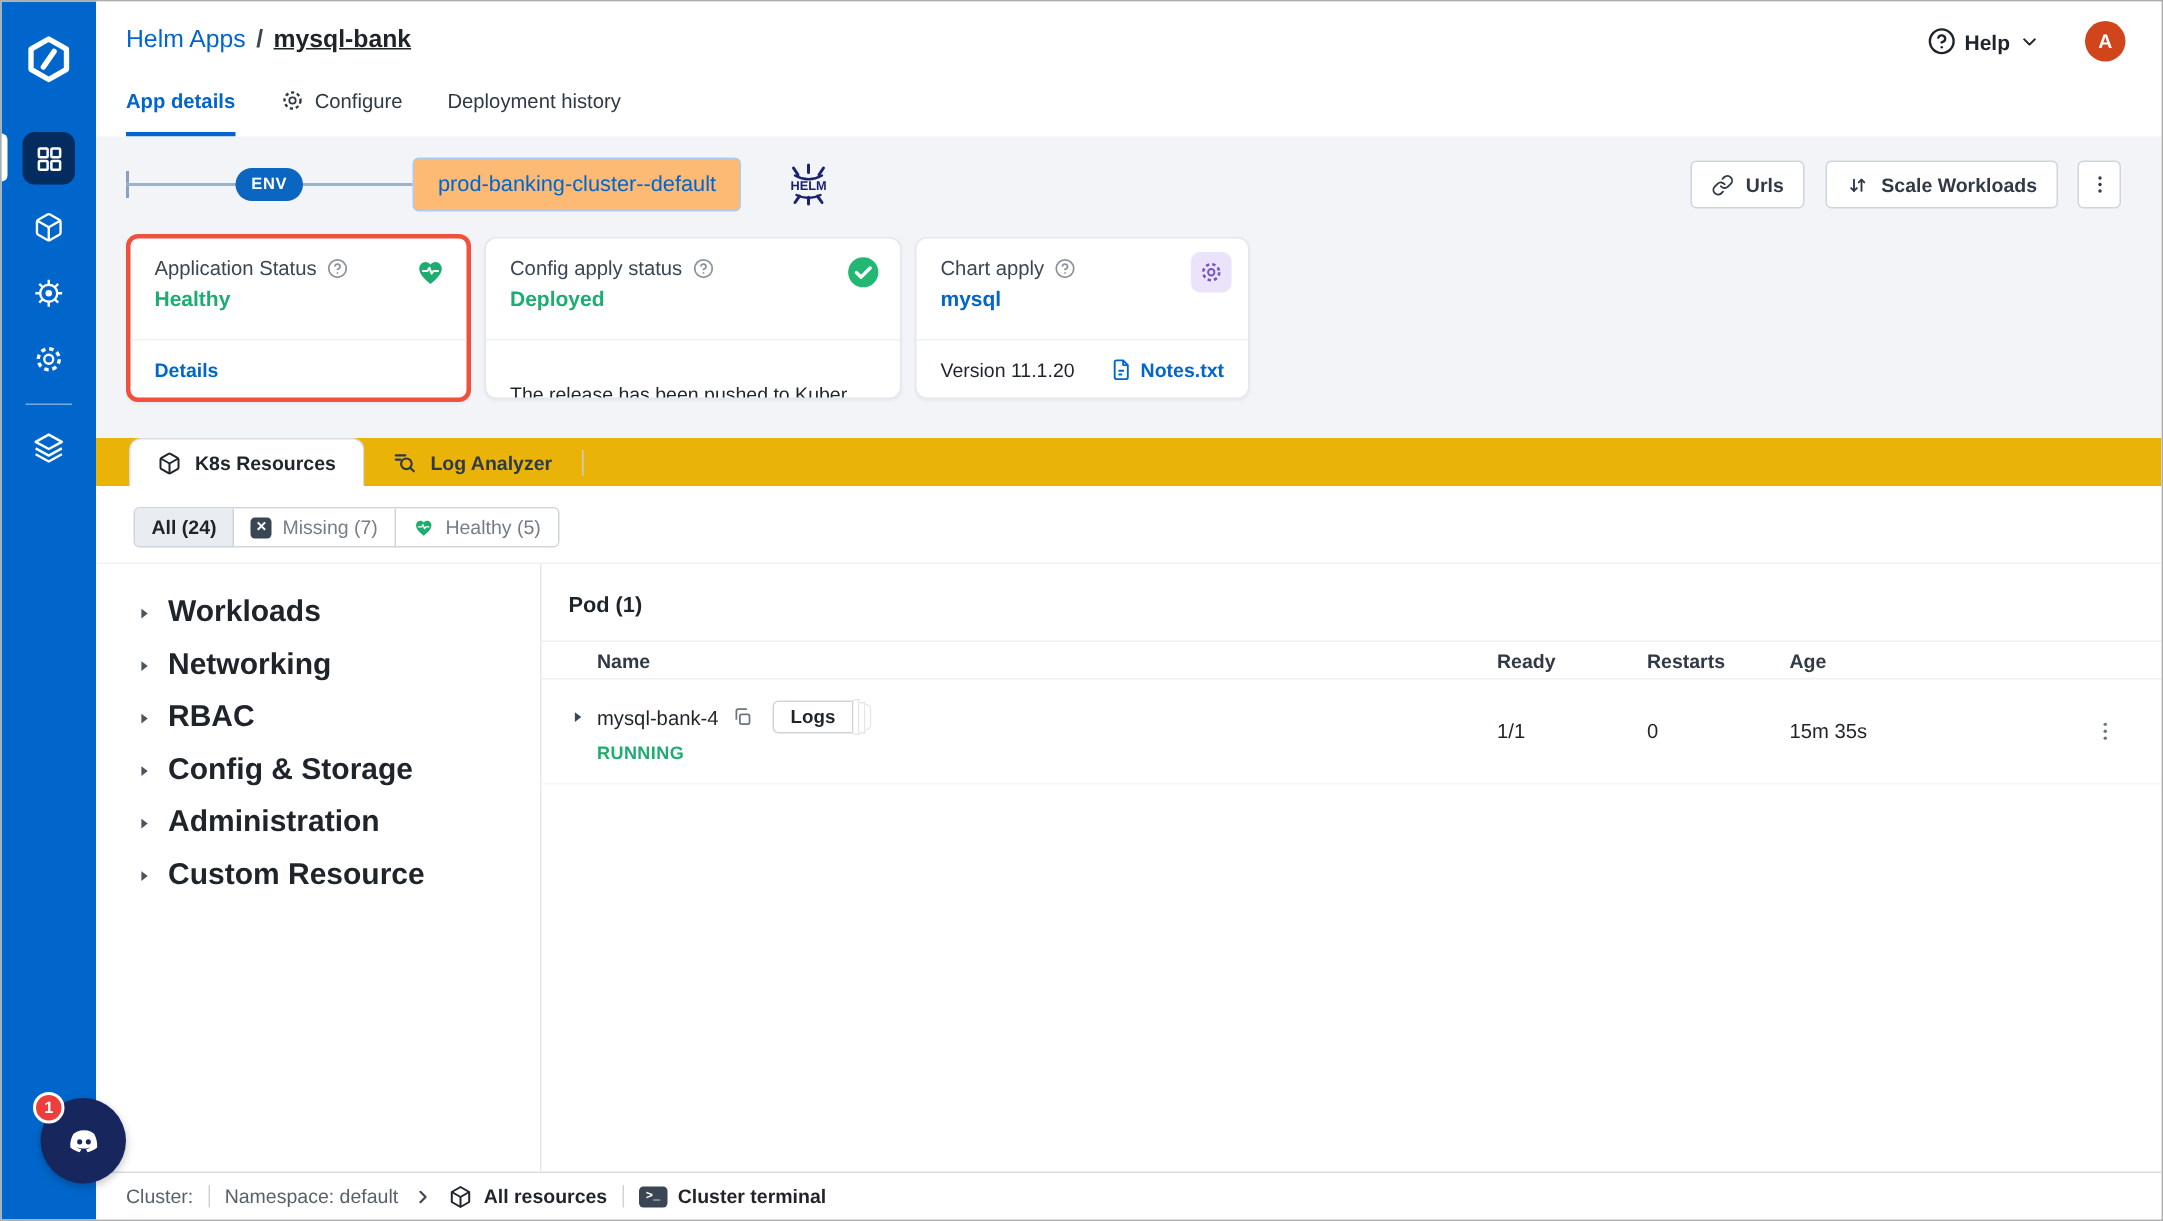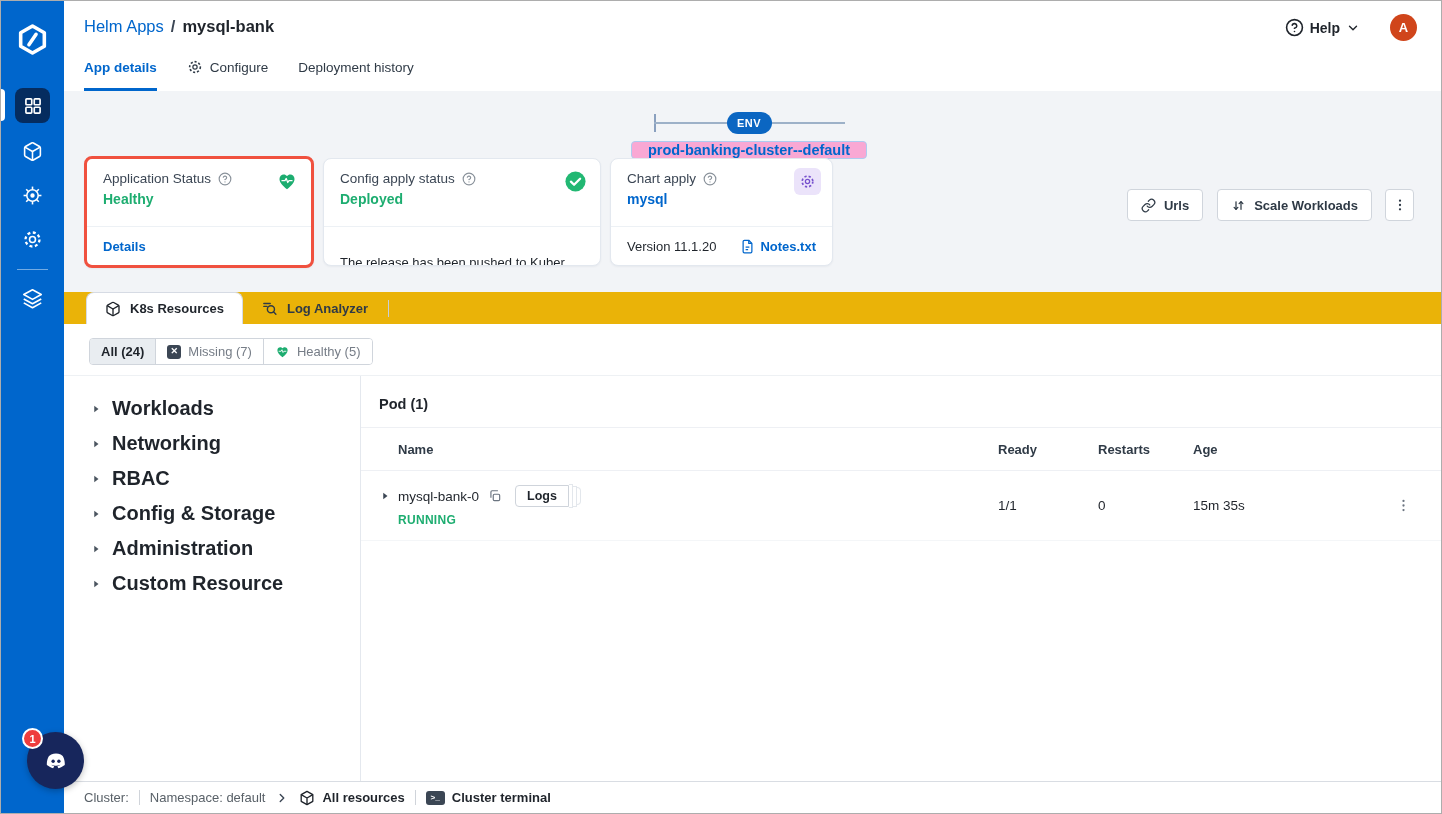--- a/index.html
+++ b/index.html
@@ -20,37 +20,37 @@
   .discord-badge { position:absolute; left:-5px; top:-4px; min-width:21px; height:21px; border-radius:50%; background:#ee3d3d; color:#fff; font-size:11px; font-weight:bold; display:flex; align-items:center; justify-content:center; border:2px solid #fff; }
 
   
   .main { position:absolute; left:63px; top:0; right:0; bottom:0; }
 
   
   .topbar { position:relative; height:90px; background:#fff; }
   .breadcrumb { position:absolute; left:20px; top:16px; font-size:16.5px; display:flex; gap:7px; align-items:baseline; }
   .bc-parent { color:#0066cc; cursor:pointer; }
   .bc-sep { color:#3b4654; font-weight:700; }
-  .bc-current { color:#1f242b; font-weight:700; }
+  .bc-current { color:#1f242b; font-weight:700;text-decoration:underline; }
   .header-tabs { position:absolute; left:20px; top:55px; display:flex; gap:30px; font-size:13.5px; height:35px; }
   .header-tab { display:flex; align-items:center; gap:7px; color:#2f3a46; cursor:pointer; padding-bottom:10px; border-bottom:3px solid transparent; }
   .header-tab.active { color:#0066cc; font-weight:700; border-bottom-color:#0066cc; }
   .top-right { position:absolute; right:24px; top:13px; display:flex; align-items:center; gap:30px; }
   .help-btn { display:flex; align-items:center; gap:6px; font-size:14px; font-weight:600; color:#1f242b; cursor:pointer; }
   .avatar { width:27px; height:27px; border-radius:50%; background:#d0451b; color:#fff; font-weight:700; font-size:13px; display:flex; align-items:center; justify-content:center; cursor:pointer; }
 
   
   .overview { position:absolute; top:90px; left:0; right:0; height:201px; background:#f2f4f7; padding:14px 27px 0 20px; }
-  .env-row { display:flex; align-items:center; height:36px;flex-direction:column; }
+  .env-row { display:flex; align-items:center; height:36px; }
   .env-track { position:relative; width:191px; height:36px; flex:none; }
   .env-tick { position:absolute; left:0; top:9px; width:2px; height:18px; background:#8aa0bf; }
   .env-line { position:absolute; left:0; top:17px; width:100%; height:1.5px; background:#9db1c8; }
   .env-pill { position:absolute; left:73px; top:7px; width:45px; height:22px; border-radius:11px; background:#0b66c2; color:#fff; font-size:11px; font-weight:700; letter-spacing:.4px; display:flex; align-items:center; justify-content:center; }
-  .env-select { height:36px; min-width:214px; background:#f9a8d4; border:1px solid #aecbf0; border-radius:4px; padding:0 16px; display:flex; align-items:center; color:#0066cc; font-weight:700; font-size:14.5px; cursor:pointer; }
-  .helm-mini { margin-left:18px; color:#1b2370; }
+  .env-select { height:36px; min-width:214px; background:#fdba74; border:1px solid #aecbf0; border-radius:4px; padding:0 16px; display:flex; align-items:center; color:#0066cc; font-weight:400; font-size:14.5px; cursor:pointer; }
+  .helm-mini { margin-left:28px; color:#1b2370; }
   .env-actions { margin-left:auto; display:flex; align-items:center; gap:14px; }
   .btn { height:32px; background:#fff; border:1px solid #d0d5dc; border-radius:4px; display:flex; align-items:center; gap:8px; padding:0 13px; font-size:13px; font-weight:600; color:#2f3a46; cursor:pointer; }
   .btn.icon-only { width:29px; padding:0; justify-content:center; margin-left:-1px; }
   .cards-row { margin-top:17px; display:flex; gap:9px; align-items:flex-start; }
   .card { background:#fff; border:1px solid #e3e8ef; border-radius:8px; height:108px; display:flex; flex-direction:column; box-shadow:0 1px 2px rgba(16,42,87,.05); overflow:hidden; }
   .card.highlighted { border:3px solid #f0513f; height:112px; margin-top:-2px; }
   .card-top { flex:1; padding:12px 14px 0 16px; position:relative; }
   .card-title-row { display:flex; align-items:center; gap:7px; font-size:13.5px; color:#3b4654; }
   .card-status-icon { position:absolute; right:13px; top:11px; }
   .card-value { margin-top:5px; font-size:14px; font-weight:700; }
@@ -78,21 +78,21 @@
   .seg.active { background:#e9edf1; color:#1f242b; font-weight:700; }
   .missing-glyph { width:14px; height:14px; border-radius:3px; background:#3b4654; color:#fff; font-size:9px; font-weight:700; display:flex; align-items:center; justify-content:center; line-height:1; }
 
   .split { flex:1; display:flex; min-height:0; }
   .tree { width:297px; flex:none; border-right:1px solid #e4e8ee; padding-top:15px; }
   .tree-item { height:35px; display:flex; align-items:center; gap:10px; padding-left:26px; font-size:20px; font-weight:700; color:#1f242b; cursor:pointer; }
   .tree-caret { color:#4b5560; display:flex; }
 
   .pods { flex:1; padding-top:20px; min-width:0; }
   .pod-title { padding-left:18px; font-size:14.5px; font-weight:700; color:#1f242b; margin-bottom:15px; }
-  .pod-header { height:44px; border-top:1px solid #eef0f4; border-bottom:1px solid #eef0f4; display:flex; align-items:center; padding:0 18px; font-size:13px; font-weight:600; color:#2f3a46; }
+  .pod-header { height:26px; border-top:1px solid #eef0f4; border-bottom:1px solid #eef0f4; display:flex; align-items:center; padding:0 18px; font-size:13px; font-weight:600; color:#2f3a46; }
   .col-name { flex:1; min-width:0; }
   .pod-header .col-name { padding-left:19px; }
   .col-ready { width:100px; flex:none;margin-left:28px; }
   .col-restarts { width:95px; flex:none; }
   .col-age { width:190px; flex:none; }
   .col-actions { width:40px; flex:none; display:flex; justify-content:center; }
   .pod-row { height:70px; display:flex; align-items:center; padding:0 18px; font-size:13.5px; color:#1f242b; border-bottom:1px solid #f4f6f8; }
   .name-cell { display:flex; flex-direction:column; gap:5px; }
   .name-line { display:flex; align-items:center; gap:7px; }
   .row-caret { color:#3b4654; display:flex; cursor:pointer; }
@@ -493,21 +493,21 @@
             <div class="col-actions"></div>
           </div>
           <div class="pod-row">
             <div class="col-name name-cell">
               <div class="name-line">
                 <span class="row-caret">
                   <svg viewBox="0 0 24 24" width="12" height="12" fill="currentColor">
                       <path d="M8.5 5.5 17 12l-8.5 6.5z"></path>
                     </svg>
                 </span>
-                <span>mysql-bank-0</span>
+                <span>mysql-bank-4</span>
                 <span class="copy-icon">
                   <svg viewBox="0 0 24 24" width="14" height="14" fill="none" stroke="currentColor" stroke-width="2" stroke-linejoin="round">
                     <rect x="9" y="9" width="11" height="11" rx="2"></rect>
                     <path d="M5 15V5a2 2 0 0 1 2-2h10"></path>
                   </svg>
                 </span>
                 <span class="logs-group">
                   <span class="logs-btn">Logs</span>
                   <span class="stack-line l1"></span>
                   <span class="stack-line l2"></span>

